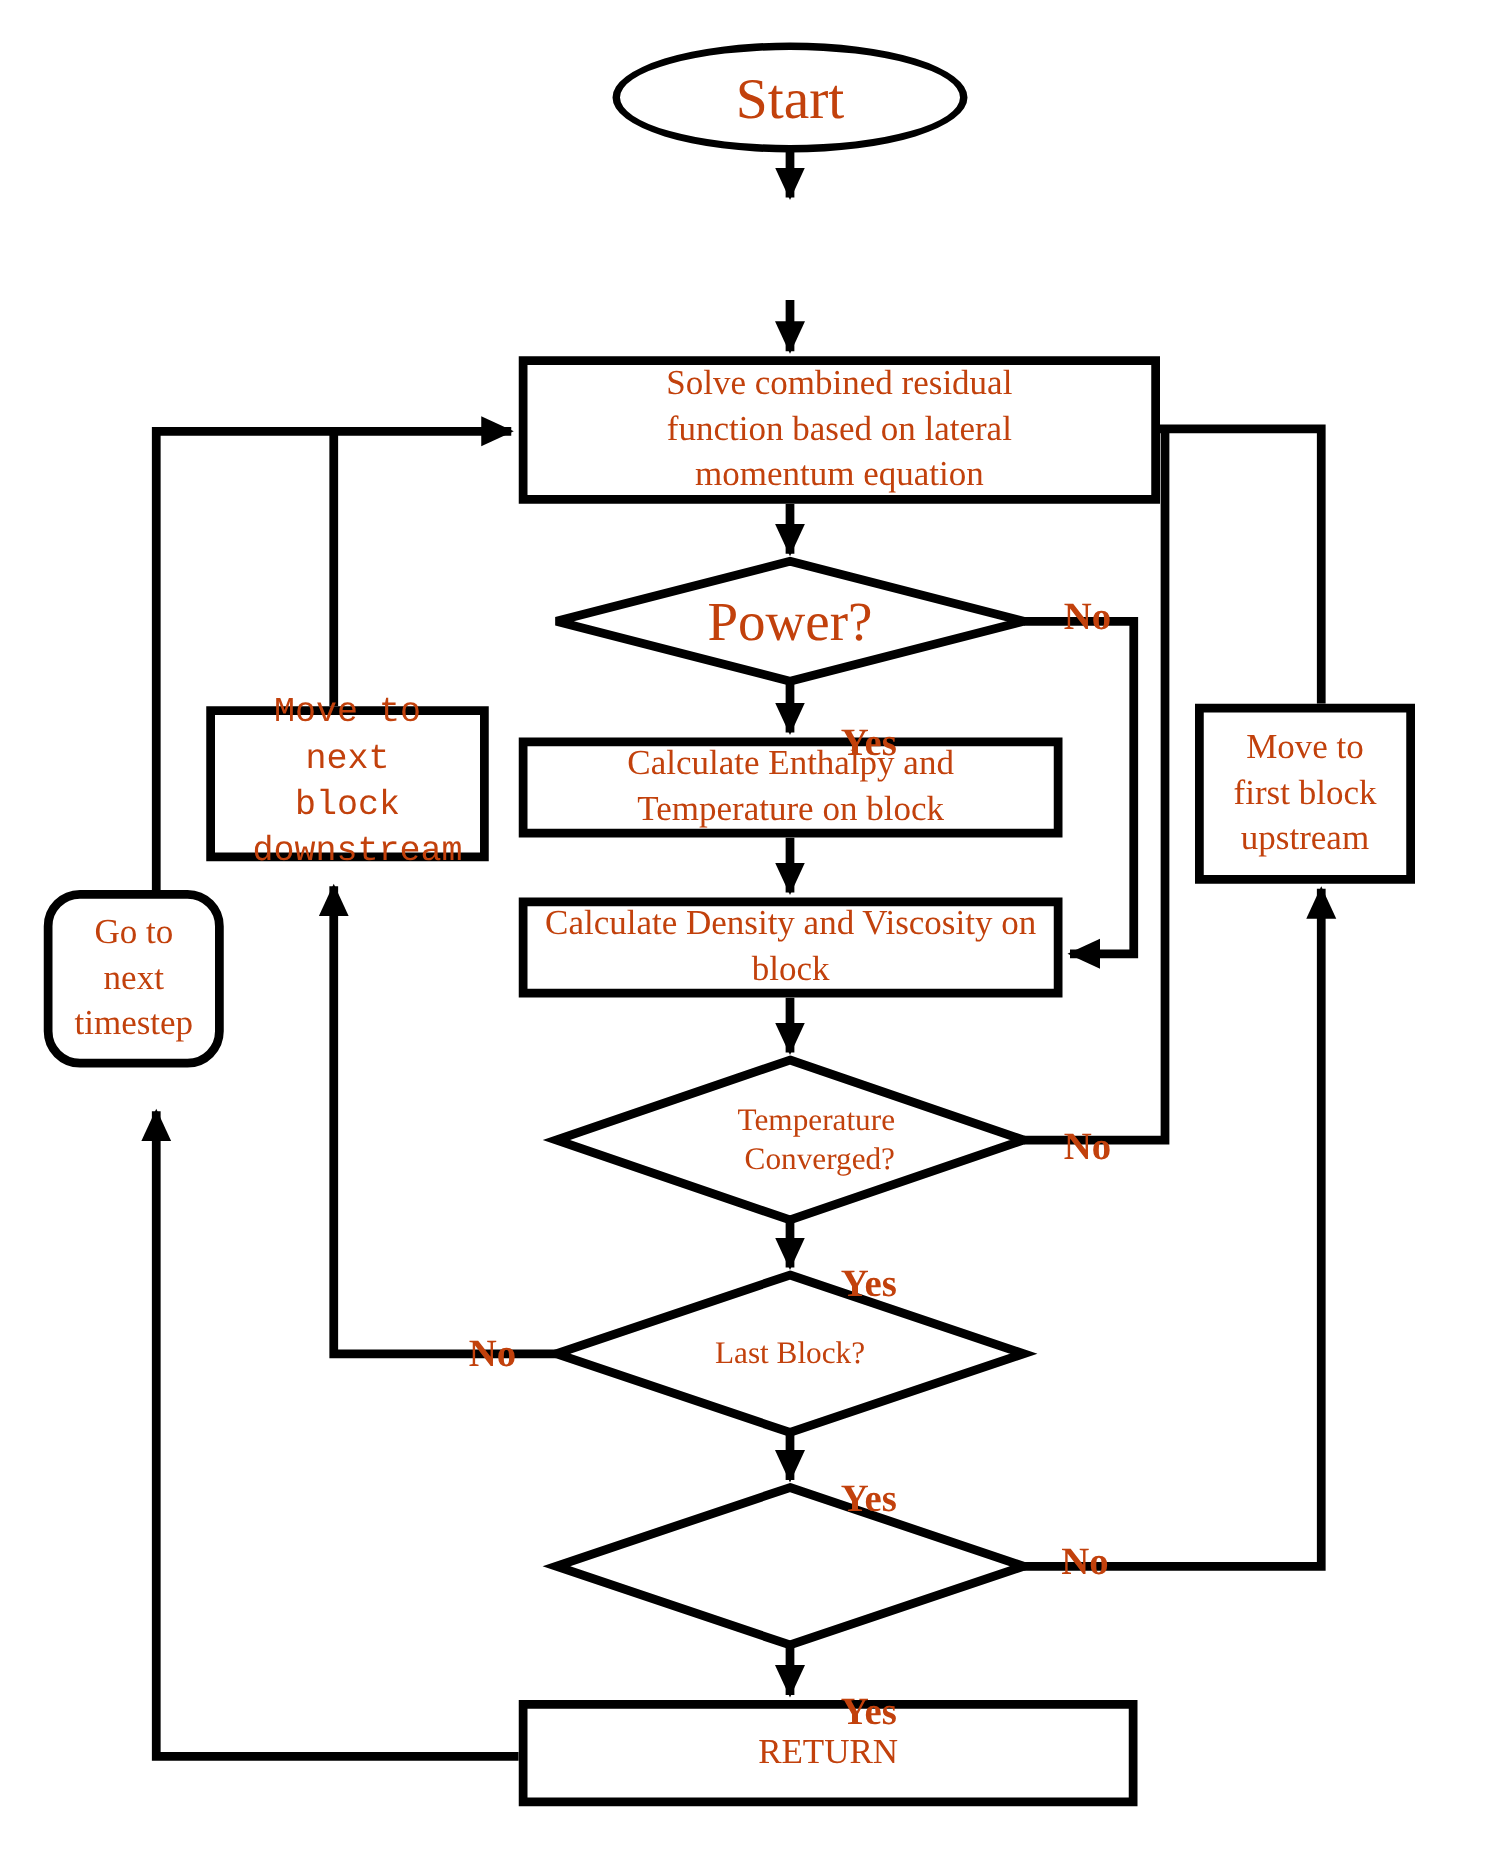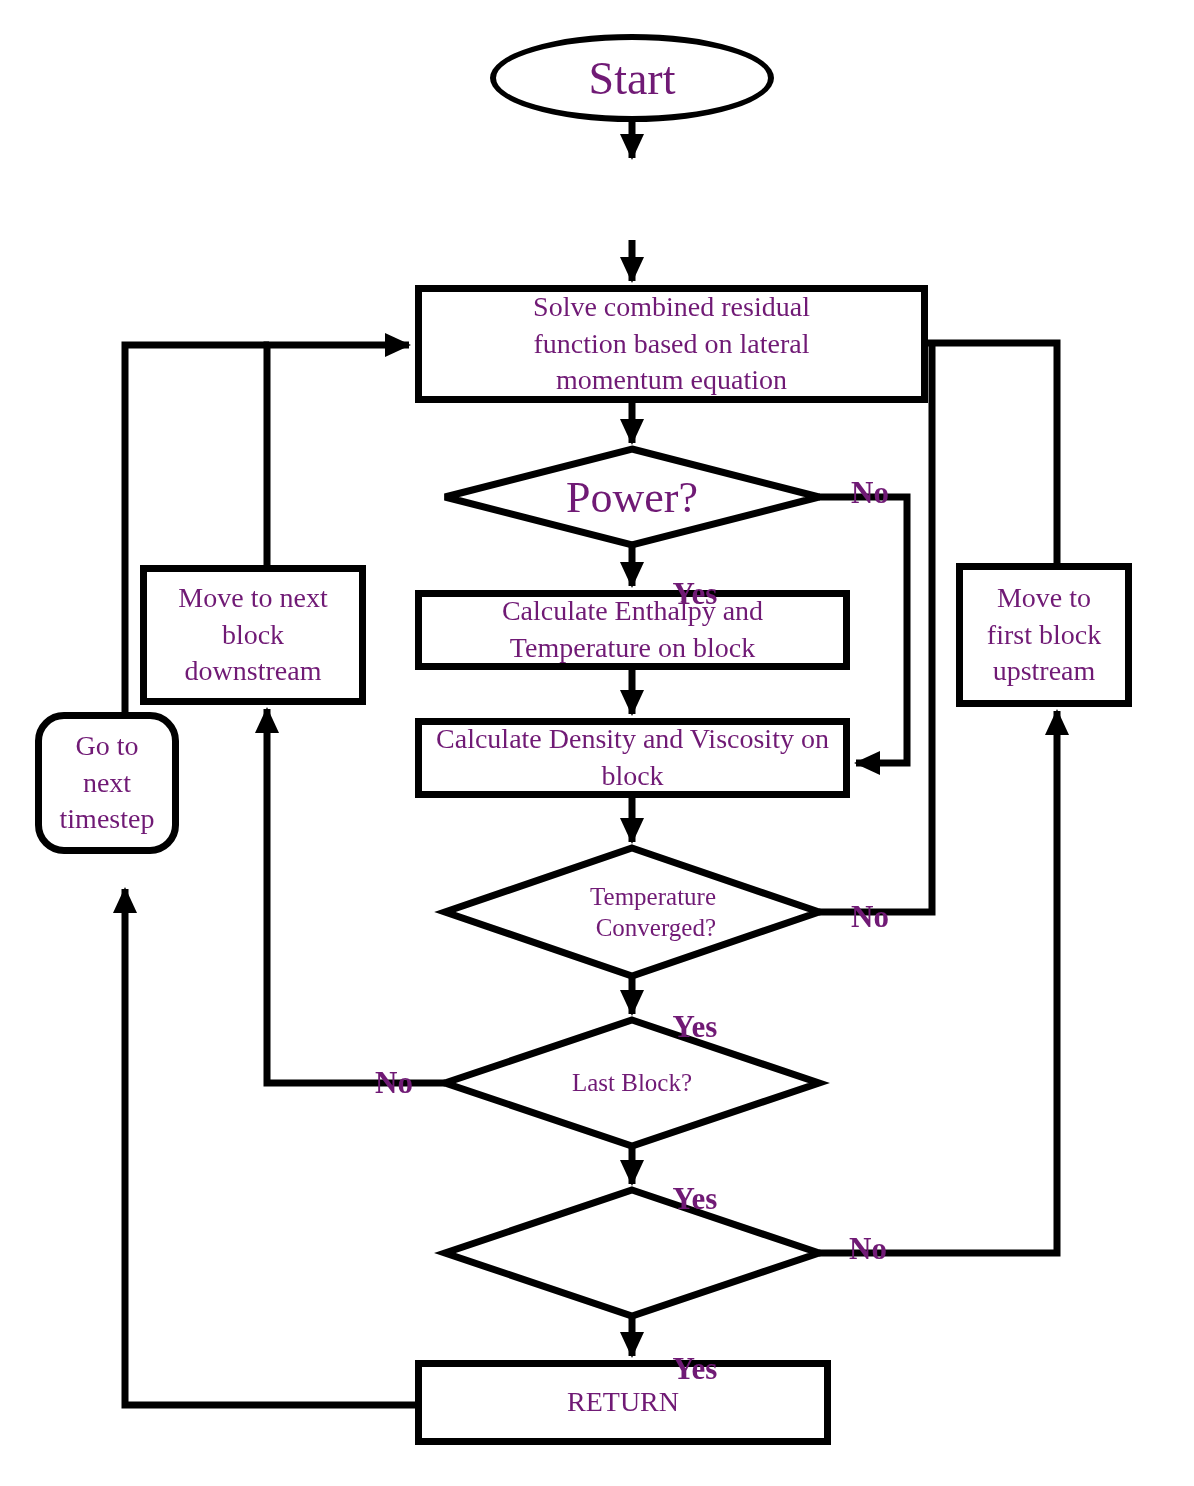--- a/index.html
+++ b/index.html
@@ -1,39 +1,39 @@
 <!DOCTYPE html>
 <html><head>
 <meta charset="utf-8">
 <style>
   html,body{margin:0;padding:0;background:#fff;}
   #canvas{
     position:relative;width:1194px;height:1486px;background:#fff;
-    font-family:"Liberation Serif","DejaVu Serif",serif;color:#701a75;overflow:hidden;
+    font-family:"Liberation Serif","DejaVu Serif",serif;color:#c2410c;overflow:hidden;
   }
   #wires{position:absolute;left:0;top:0;z-index:1;}
   .node{
     position:absolute;z-index:2;display:flex;align-items:center;justify-content:center;
     text-align:center;background:#fff;box-sizing:border-box;
   }
   .box{border:7px solid #000;font-size:28px;line-height:1.32;}
   .box span{display:inline-block;}
   .ellipse{border:6px solid #000;border-radius:50%;font-size:46px;}
   .dtext{position:absolute;z-index:3;display:flex;align-items:center;justify-content:center;
     text-align:center;background:transparent;line-height:1.25;}
   .lbl{position:absolute;z-index:3;display:flex;align-items:center;justify-content:center;
     font-weight:700;font-size:31px;background:transparent;margin-top:32px;}
   
   #n-start   {left:490px;top:34px;width:284px;height:88px;}
   #n-divide  {left:415px;top:162px;width:435px;height:78px;}
   #n-solve   {left:415px;top:285px;width:513px;height:118px;}
   #n-enthalpy{left:415px;top:590px;width:435px;height:80px;}
   #n-density {left:415px;top:718px;width:435px;height:80px;}
-  #n-return  {left:415px;top:1360px;width:416px;height:85px;}
-  #n-movedown{left:140px;top:565px;width:226px;height:140px;}
+  #n-return  {left:415px;top:1360px;width:495px;height:85px;}
+  #n-movedown{left:165px;top:565px;width:226px;height:124px;font-family:Liberation Mono, monospace;}
   #n-gonext  {left:35px; top:712px;width:144px;height:142px;border-radius:29px;}
   #n-moveup  {left:956px;top:563px;width:176px;height:144px;}
   #n-divide span  {max-width:392px;}
   #n-solve span   {max-width:332px;}
   #n-enthalpy span{max-width:360px;}
   #n-density span {max-width:400px;}
   #n-movedown span{max-width:152px;}
   #n-gonext span  {max-width:112px;}
   #n-moveup span  {max-width:146px;}
   

